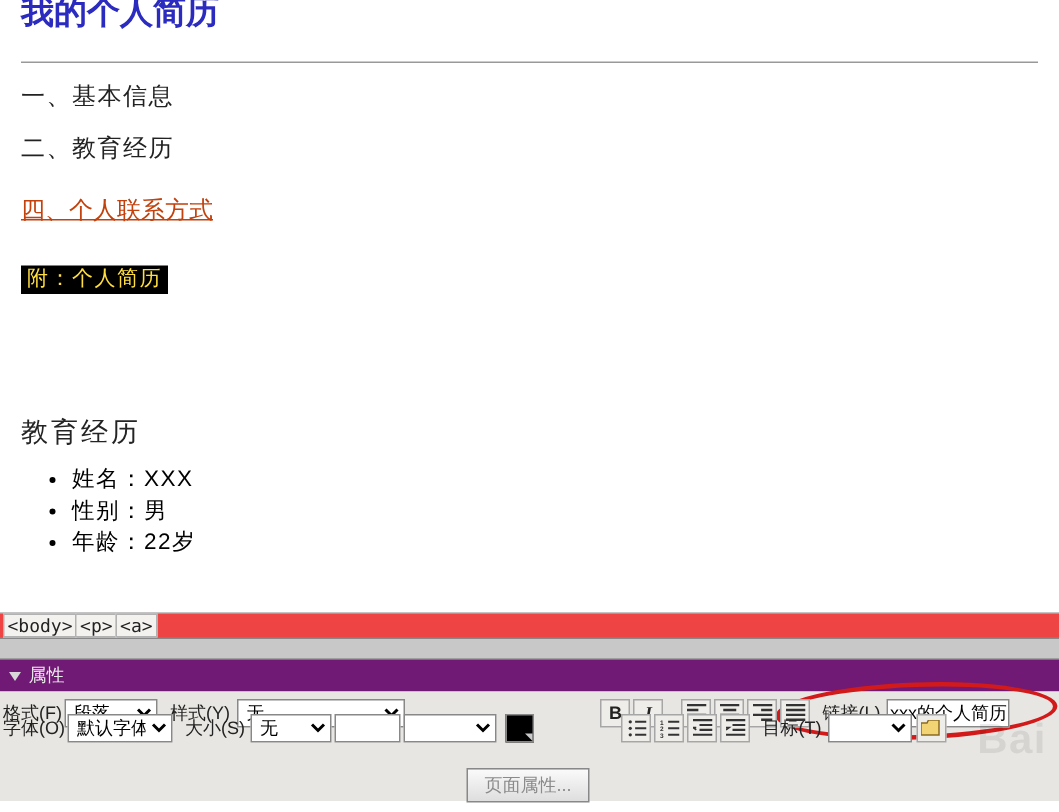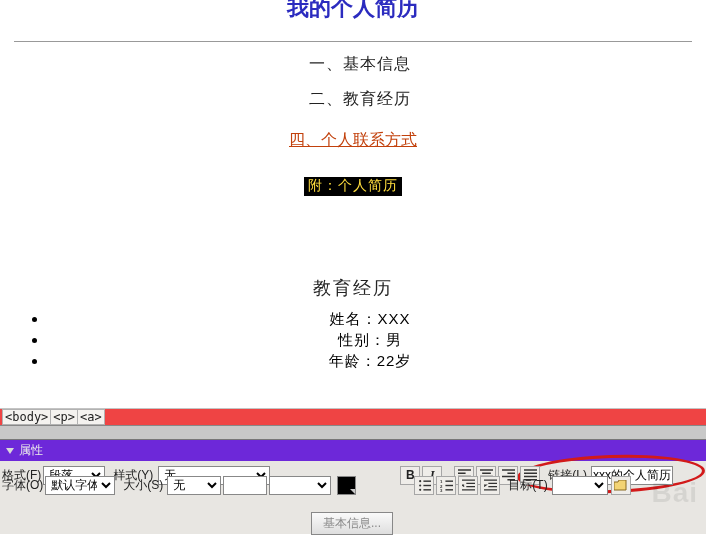--- a/index.html
+++ b/index.html
@@ -9,37 +9,36 @@
   background: #fff;
   width: 706px;
   height: 541px;
   overflow: hidden;
   position: relative;
 }
 .doc-area {
   padding: 0 14px;
   height: 408px;
   overflow: hidden;
-  text-align: center;
 }
 .doc-title {
   color: #2b2bbf;
   font-weight: bold;
   font-size: 22px;
   margin-top: -7px;
 }
 .doc-hr {
   border: none;
   border-top: 1px solid #999;
   margin: 18px 0 12px 0;
 }
 .doc-sec {
   font-size: 16px;
   color: #222;
-  margin: 10px 0 14px 14px;
+  margin: 10px 0 14px 0;
   letter-spacing: 1px;
 }
 .doc-link {
   color: #c2410c;
   text-decoration: underline;
   font-size: 16px;
   display: inline-block;
   margin: 6px 0 8px 0;
 }
 .doc-highlight {
@@ -76,21 +75,21 @@
 .tagbar span {
   border: 1px solid #b2b2b2;
   background: #f4f2ef;
   padding: 0 2px;
   margin-right: -1px;
 }
 
 .sep-bar { height: 14px; background: #c8c8c8; border-bottom: 1px solid #777; }
 
 .panel-head {
-  background: #6d28d9;
+  background: #701a75;
   color: #eaeaea;
   font-size: 12px;
   padding: 2px 6px;
   display: flex;
   align-items: center;
   gap: 5px;
 }
 .panel-head .tri {
   width: 0; height: 0;
   border-left: 4px solid transparent;
@@ -305,17 +304,17 @@
     <span class="lbl" style="margin-left:8px">目标(T)</span>
     <select class="sel-target"><option></option></select>
     <span class="folder-ico" style="margin-left:3px">
       <svg width="13" height="11" viewBox="0 0 13 11">
           <path d="M0 2 L4 2 L5 0 L12 0 L12 10 L0 10 Z" fill="#f3d474" stroke="#8a6b20"></path>
         </svg>
     </span>
   </div>
 
   <div class="prow prow3">
-    <button class="btn dis">基本信息...</button>
+    <button class="btn dis">页面属性...</button>
   </div>
 </div>
 
 <div class="watermark">Bai</div>
 
 </body></html>

